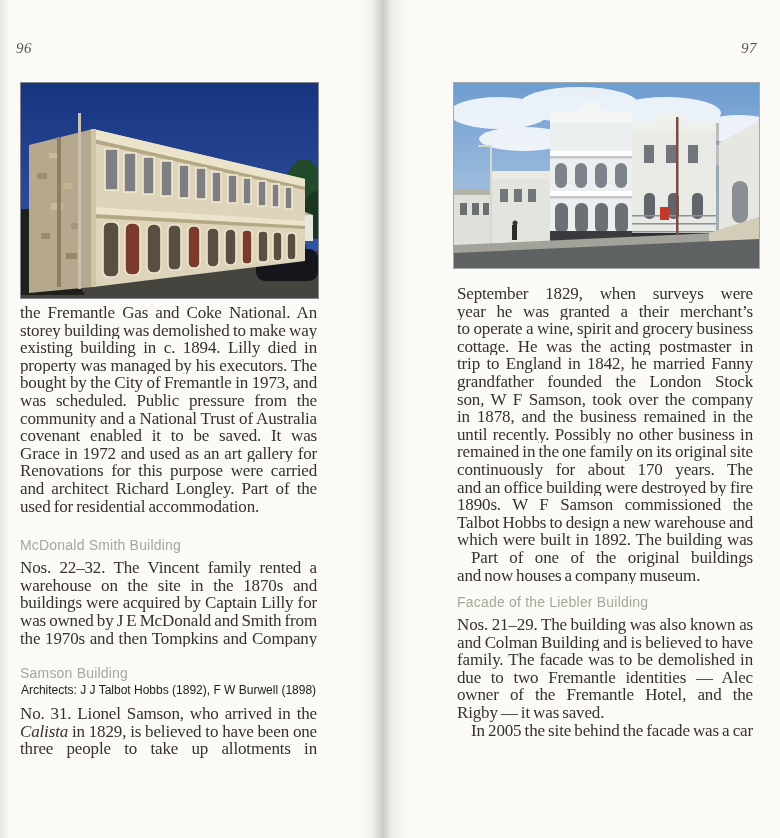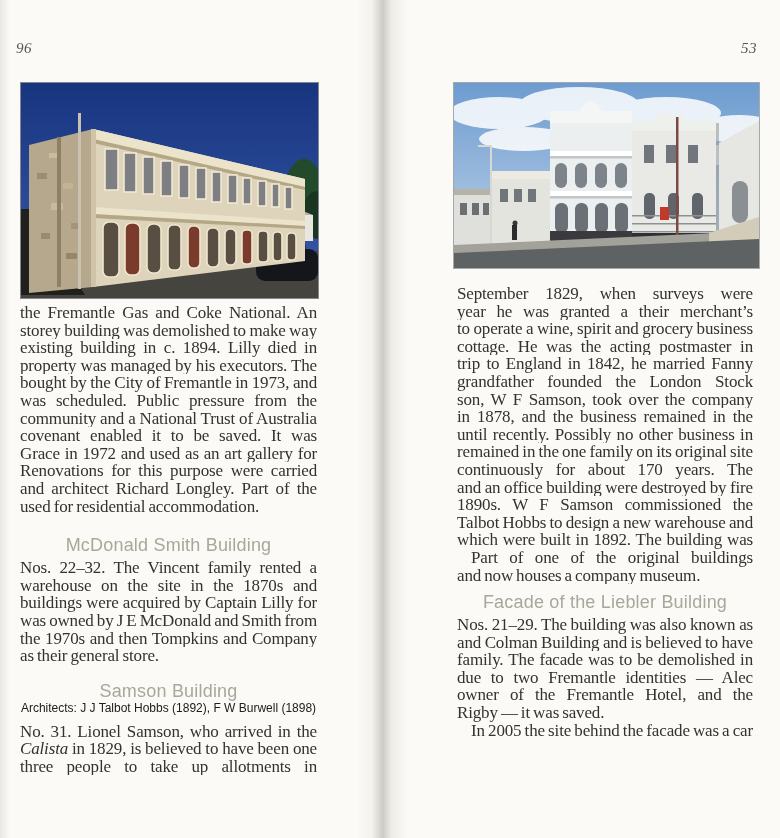--- a/index.html
+++ b/index.html
@@ -22,22 +22,22 @@
   #photo-right{left:63px;top:82px;width:305px;height:185px;border:1px solid rgba(90,100,112,0.55);}
   .photo svg{display:block;}
   .textcol{position:absolute;color:var(--body-text,#35322d);}
   #col-left{left:20px;top:304px;width:297px;}
   #col-right{left:67px;top:285px;width:296px;}
   .line{height:17.6px;line-height:17.6px;font-size:17px;letter-spacing:-0.15px;word-spacing:-1px;
         text-align:justify;text-align-last:justify;overflow:hidden;white-space:normal;}
   .line.ll{text-align-last:left;}
   .line .it{font-style:italic;}
   .line.ind{text-indent:14px;}
-  .sec-heading{font-family:"Liberation Sans","DejaVu Sans",sans-serif;font-size:18px;line-height:17px;
-        color:var(--heading,#a7a89a);text-align:center;letter-spacing:0.2px;}
+  .sec-heading{font-family:"Liberation Sans","DejaVu Sans",sans-serif;font-size:14px;line-height:17px;
+        color:var(--heading,#a7a89a);text-align:left;letter-spacing:0.2px;}
   .sec-sub{font-family:"Liberation Sans","DejaVu Sans",sans-serif;font-size:12px;line-height:14px;
         color:#22201d;text-align:center;}
   
   #l-h1{margin-top:22px;}
   #l-para2{margin-top:5px;}
   #l-h2{margin-top:18px;}
   #l-sub{margin-top:1px;}
   #l-para3{margin-top:8px;}
   #r-h1{margin-top:10px;}
   #r-para3{margin-top:5px;}
@@ -141,34 +141,33 @@
           <div class="line">and architect Richard Longley. Part of the building is</div>
           <div class="line ll">used for residential accommodation.</div>
         </div>
       <div id="l-h1" class="sec-heading">McDonald Smith Building</div>
       <div id="l-para2" class="para">
           <div class="line">Nos. 22–32. The Vincent family rented a cottage and</div>
           <div class="line">warehouse on the site in the 1870s and 1880s. The</div>
           <div class="line">buildings were acquired by Captain Lilly for a time, and it</div>
           <div class="line">was owned by J E McDonald and Smith from 1961 until</div>
           <div class="line">the 1970s and then Tompkins and Company took it over</div>
-          <div class="line ll">as their general store.</div>
         </div>
       <div id="l-h2" class="sec-heading">Samson Building</div>
       <div id="l-sub" class="sec-sub">Architects: J J Talbot Hobbs (1892), F W Burwell (1898)</div>
       <div id="l-para3" class="para">
           <div class="line">No. 31. Lionel Samson, who arrived in the colony on the</div>
           <div class="line"><span class="it">Calista</span><span> in 1829, is believed to have been one of the first</span></div>
           <div class="line">three people to take up allotments in Fremantle in</div>
         </div>
     </div>
   </div>
 
   <div class="page" id="page-right">
-    <div class="page-number" id="pn-right">53</div>
+    <div class="page-number" id="pn-right">97</div>
 
     <div class="photo" id="photo-right">
       <svg width="305" height="185" viewBox="0 0 305 185">
         <defs>
           <linearGradient id="skyR" x1="0" y1="0" x2="0" y2="1">
             <stop offset="0" stop-color="#6d9cd0"></stop>
             <stop offset="1" stop-color="#c2d4e8"></stop>
           </linearGradient>
         </defs>
         <rect width="305" height="185" fill="url(#skyR)"></rect>

